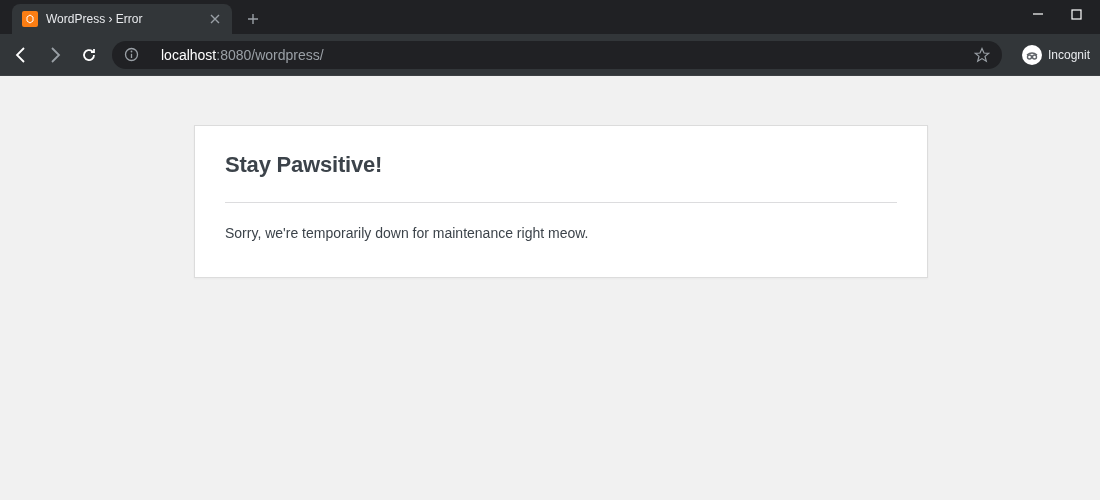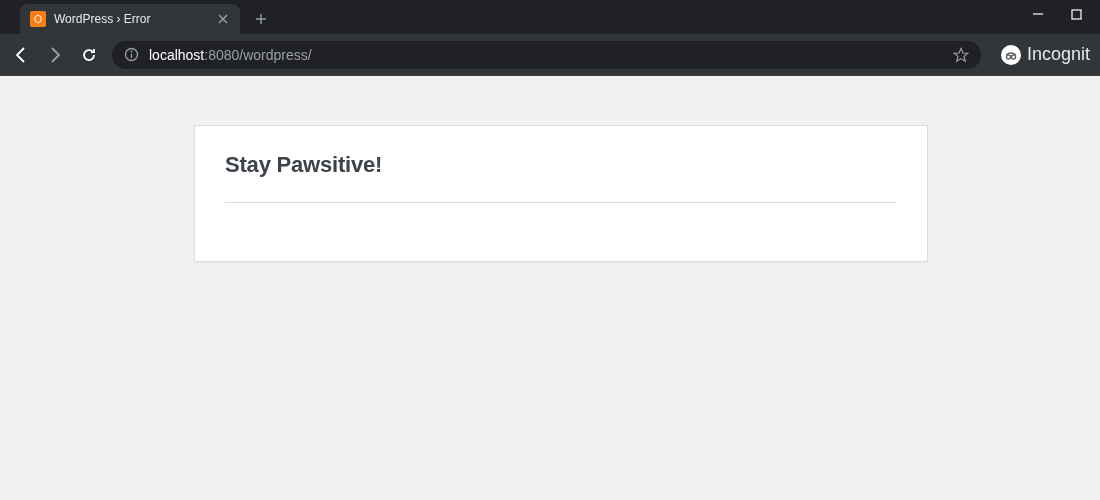--- a/index.html
+++ b/index.html
@@ -2,21 +2,21 @@
 <html><head>
   <meta charset="utf-8">
   <style>
     * { margin: 0; padding: 0; box-sizing: border-box; }
     html, body { width: 1100px; height: 500px; overflow: hidden; font-family: "Segoe UI", Arial, sans-serif; }
     body { background: #f1f1f1; }
 
     
     .titlebar {
       height: 34px; background: #202124; display: flex; align-items: flex-end;
-      padding-left: 20px;
+      padding-left: 12px;
     }
     .tab {
       display: flex; align-items: center; height: 30px; background: #323639;
       border-radius: 8px 8px 0 0; padding: 0 10px; gap: 8px; min-width: 220px;
       color: #e8eaed; font-size: 12px;
     }
     .tab-favicon {
       width: 16px; height: 16px; background: #fb7e14; border-radius: 2px;
       display: flex; align-items: center; justify-content: center;
     }
@@ -36,31 +36,31 @@
       height: 42px; background: #323639; display: flex; align-items: center;
       padding: 0 10px; gap: 12px; border-bottom: 1px solid #3c4043;
     }
     .nav-btn {
       width: 22px; height: 22px; display:flex; align-items:center; justify-content:center;
       color: #9aa0a6;
     }
     .nav-btn.active { color: #ffffff; }
     .omnibox {
       flex: 1; height: 28px; background: #202124; border-radius: 14px;
-      display: flex; align-items: center; padding: 0 12px; gap: 10px;
+      display: flex; align-items: center; padding: 0 12px; gap: 22px;
       color: #e8eaed; font-size: 14px;
     }
     .omnibox .info-icon { color: #9aa0a6; }
     .omnibox .url-text { flex: 0 1 auto; }
     .omnibox .url-host { color: #ffffff; }
     .omnibox .url-rest { color: #9aa0a6; }
     .omnibox .spacer { flex:1; }
     .star { color:#9aa0a6; }
     .incognito {
-      display:flex; align-items:center; gap:6px; color:#e8eaed; font-size:18px;
+      display:flex; align-items:center; gap:6px; color:#e8eaed; font-size:12px;
       margin-left: 8px;
     }
     .incog-badge {
       width: 20px; height: 20px; border-radius: 10px; background:#ffffff;
       display:flex; align-items:center; justify-content:center;
     }
 
     
     .viewport { position: relative; width: 100%; height: calc(500px - 34px - 42px); background:#f1f1f1; }
     .card {
@@ -157,14 +157,15 @@
           <path d="M6.5 9 H7.5" stroke="#5f6368" stroke-width="1.4"></path>
         </svg>
     </span>
     <span>Incognit</span>
   </div>
 </div>
 
 <div class="viewport">
   <div class="card">
     <h1>Stay Pawsitive!</h1>
+    <p>Sorry, we're temporarily down for maintenance right meow.</p>
   </div>
 </div>
 
 </body></html>

